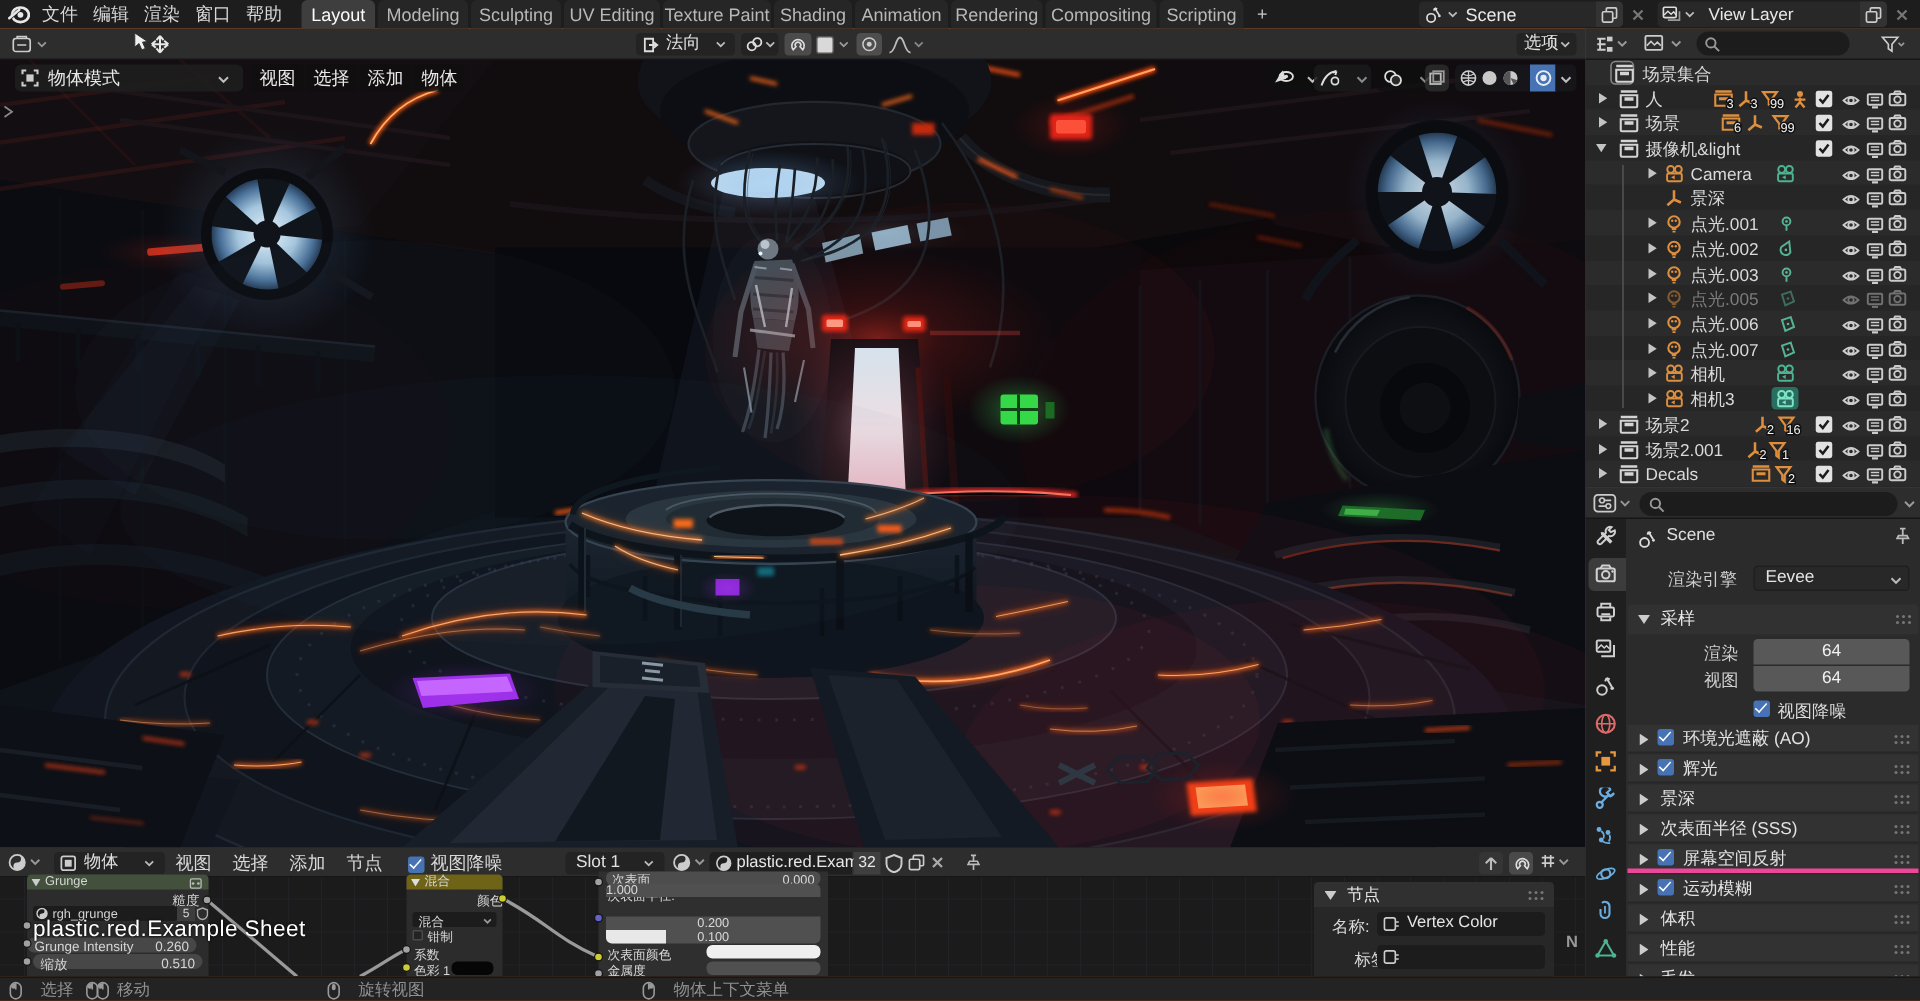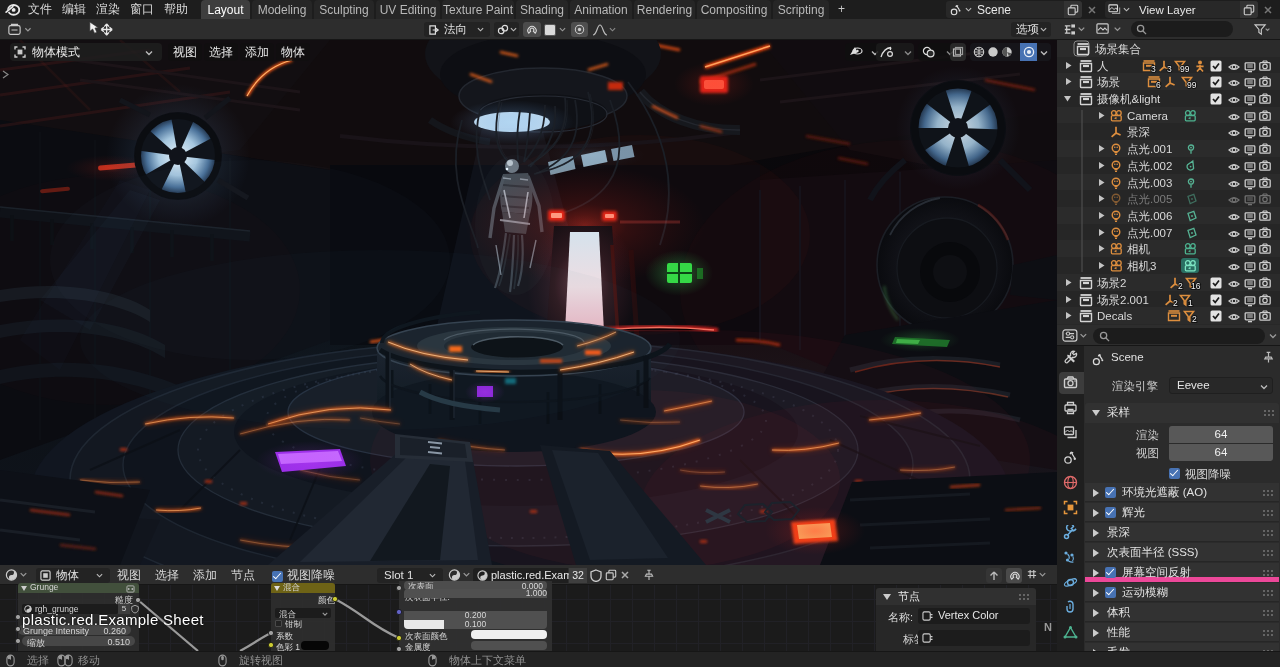--- a/index.html
+++ b/index.html
@@ -1094,21 +1094,21 @@
             <g fill="#777">
               <circle cx="2" cy="2" r="1"></circle>
               <circle cx="6" cy="2" r="1"></circle>
               <circle cx="10" cy="2" r="1"></circle>
               <circle cx="2" cy="6" r="1"></circle>
               <circle cx="6" cy="6" r="1"></circle>
               <circle cx="10" cy="6" r="1"></circle>
             </g>
           </svg>
         </div>
-        <div class="abs" style="left:1px;top:80px;width:194px;height:19px;background:#323232;border-bottom:5px solid #ec4899">
+        <div class="abs" style="left:1px;top:80px;width:194px;height:19px;background:#323232;border-bottom:3px solid #ec4899">
           <svg class="abs" style="left:8px;top:6px" width="6" height="8" viewBox="0 0 6 8">
             <path d="M0 0 L6 4 L0 8z" fill="#ccc"></path>
           </svg>
           <span class="abs" style="left:20px;top:3px"><span class="chk"></span></span>
           <span class="abs" style="left:37px;top:2px;color:#e2e2e2">屏幕空间反射</span>
           <svg class="abs" style="left:177px;top:6px" width="12" height="9" viewBox="0 0 12 9">
             <g fill="#777">
               <circle cx="2" cy="2" r="1"></circle>
               <circle cx="6" cy="2" r="1"></circle>
               <circle cx="10" cy="2" r="1"></circle>
@@ -1316,21 +1316,21 @@
         <div class="abs" style="left:5px;top:48px">系数</div>
         <div class="abs" style="left:5px;top:59px">色彩 1</div>
         <div class="abs" style="left:30px;top:58px;width:28px;height:9px;background:#060606;border-radius:4px"></div>
       </div>
   <div class="abs" style="left:399px;top:16px;width:153px;height:70px;background:rgba(48,48,48,0.95);font-size:8.5px;color:#d8d8d8">
         <div class="abs" style="left:5px;top:0px;width:143px;height:9px;background:#4d4d4d;border-radius:4px">
           <span class="abs" style="left:4px;top:0">次表面</span>
           <span class="abs" style="right:4px;top:0">0.000</span>
         </div>
         <div class="abs" style="left:6px;top:11px">次表面半径:</div>
-        <div class="abs" style="left:5px;top:8px;width:143px;height:9px;background:#505050;border-radius:4px 4px 0 0;text-align:right;line-height:9px">1.000</div>
+        <div class="abs" style="left:5px;top:8px;width:143px;height:9px;background:#505050;border-radius:4px 4px 0 0;text-align:left;line-height:9px">1.000</div>
         <div class="abs" style="left:5px;top:29.5px;width:143px;height:9px;background:#505050;text-align:center;line-height:9px">0.200</div>
         <div class="abs" style="left:5px;top:39px;width:143px;height:9px;background:#505050;border-radius:0 0 4px 4px;text-align:center;line-height:9px"><div class="abs" style="left:0;top:0;width:40px;height:9px;background:#e8e8e8;border-radius:0 0 0 4px"></div><span style="position:relative">0.100</span></div>
         <div class="abs" style="left:6px;top:50px">次表面颜色</div>
         <div class="abs" style="left:72px;top:49px;width:76px;height:9px;background:#f0f0f0;border-radius:4px"></div>
         <div class="abs" style="left:6px;top:61px">金属度</div>
         <div class="abs" style="left:72px;top:60px;width:76px;height:9px;background:#505050;border-radius:4px"></div>
       </div>
   <svg class="abs" style="left:0;top:20px" width="1057" height="66" viewBox="0 0 1057 66">
         <circle cx="138" cy="15" r="2.6" fill="#a1a1a1" stroke="#111" stroke-width="0.8"></circle>
         <circle cx="18" cy="32" r="2.6" fill="#a1a1a1" stroke="#111" stroke-width="0.8"></circle>

